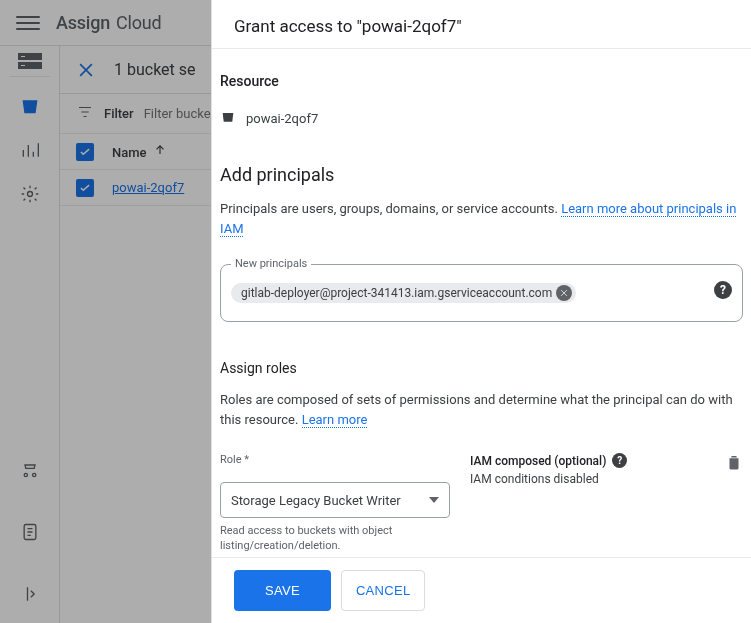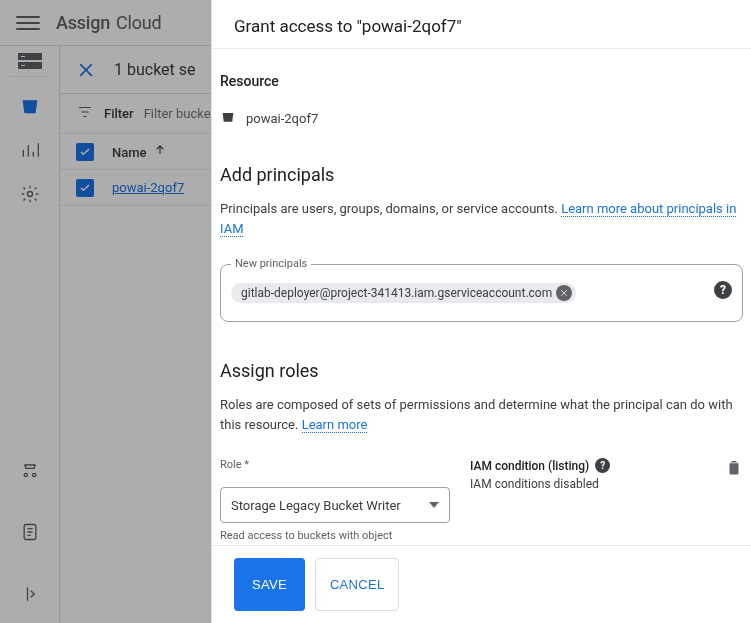--- a/index.html
+++ b/index.html
@@ -165,21 +165,21 @@
     background:#e8eaed;border-radius:11px;
     padding:2px 4px 2px 10px;font-size:12px;color:#3c4043;
     gap:4px;
   }
   .chip-x {width:16px;height:16px;border-radius:50%;background:#5f6368;display:flex;align-items:center;justify-content:center;}
   .chip-x svg{width:10px;height:10px;stroke:#e8eaed;stroke-width:2;}
   .help-icon {
     position:absolute;top:16px;right:10px;width:18px;height:18px;border-radius:50%;background:#3c4043;color:#fff;display:flex;align-items:center;justify-content:center;font-size:12px;font-weight:700;
   }
 
-  .assign-h{font-size:18px;font-weight:400;color:#202124;margin-top:24px;}
+  .assign-h{font-size:14px;font-weight:400;color:#202124;margin-top:24px;}
 
   .rolerow {
     display:flex;align-items:flex-start;gap:20px;margin-top:10px;
   }
   .rolesel {
     width:230px;
   }
   .rolesel-label{font-size:11px;color:#5f6368;margin-bottom:16px;display:block;}
   .selectbox {
     border:1px solid #9aa0a6;border-radius:4px;height:36px;
@@ -194,25 +194,25 @@
   .cond-help{width:15px;height:15px;border-radius:50%;background:#3c4043;color:#fff;display:flex;align-items:center;justify-content:center;font-size:10px;font-weight:700;}
   .cond-val{font-size:12px;color:#3c4043;margin-top:4px;}
 
   .trash svg{width:18px;height:18px;fill:#5f6368;}
 
   .panel-footer {
     border-top:1px solid #e8eaed;padding:12px 22px;display:flex;gap:10px;
   }
   .btn-save{
     background:#1a73e8;color:#fff;border:none;border-radius:4px;
-    padding:8px 18px;font-size:13px;font-weight:500;letter-spacing:.3px;cursor:pointer;
+    padding:8px 31px;font-size:13px;font-weight:500;letter-spacing:.3px;cursor:pointer;
   }
   .btn-cancel{
     background:#fff;color:#1a73e8;border:1px solid #dadce0;border-radius:4px;
-    padding:18px 14px;font-size:13px;font-weight:500;letter-spacing:.3px;cursor:pointer;
+    padding:12px 14px;font-size:13px;font-weight:500;letter-spacing:.3px;cursor:pointer;
   }
 </style>
 </head>
 <body>
 
 <div class="topbar">
   <div class="hamburger">
     <span></span>
       <span></span>
       <span></span>
@@ -361,21 +361,21 @@
         <div class="selectbox">
           <span>Storage Legacy Bucket Writer</span>
           <svg viewBox="0 0 10 10">
               <path d="M0 2l5 6 5-6z"></path>
             </svg>
         </div>
         <div class="rolehint">Read access to buckets with object listing/creation/deletion.</div>
       </div>
       <div class="condcol">
         <div class="cond-label-row">
-          <span>IAM condition (listing)</span>
+          <span>IAM composed (optional)</span>
           <span class="cond-help">?</span>
         </div>
         <div class="cond-val">IAM conditions disabled</div>
       </div>
       <div class="trash">
         <svg viewBox="0 0 24 24">
             <path d="M6 7h12v13a2 2 0 01-2 2H8a2 2 0 01-2-2zM9 4h6l1 2H8z"></path>
           </svg>
       </div>
     </div>

